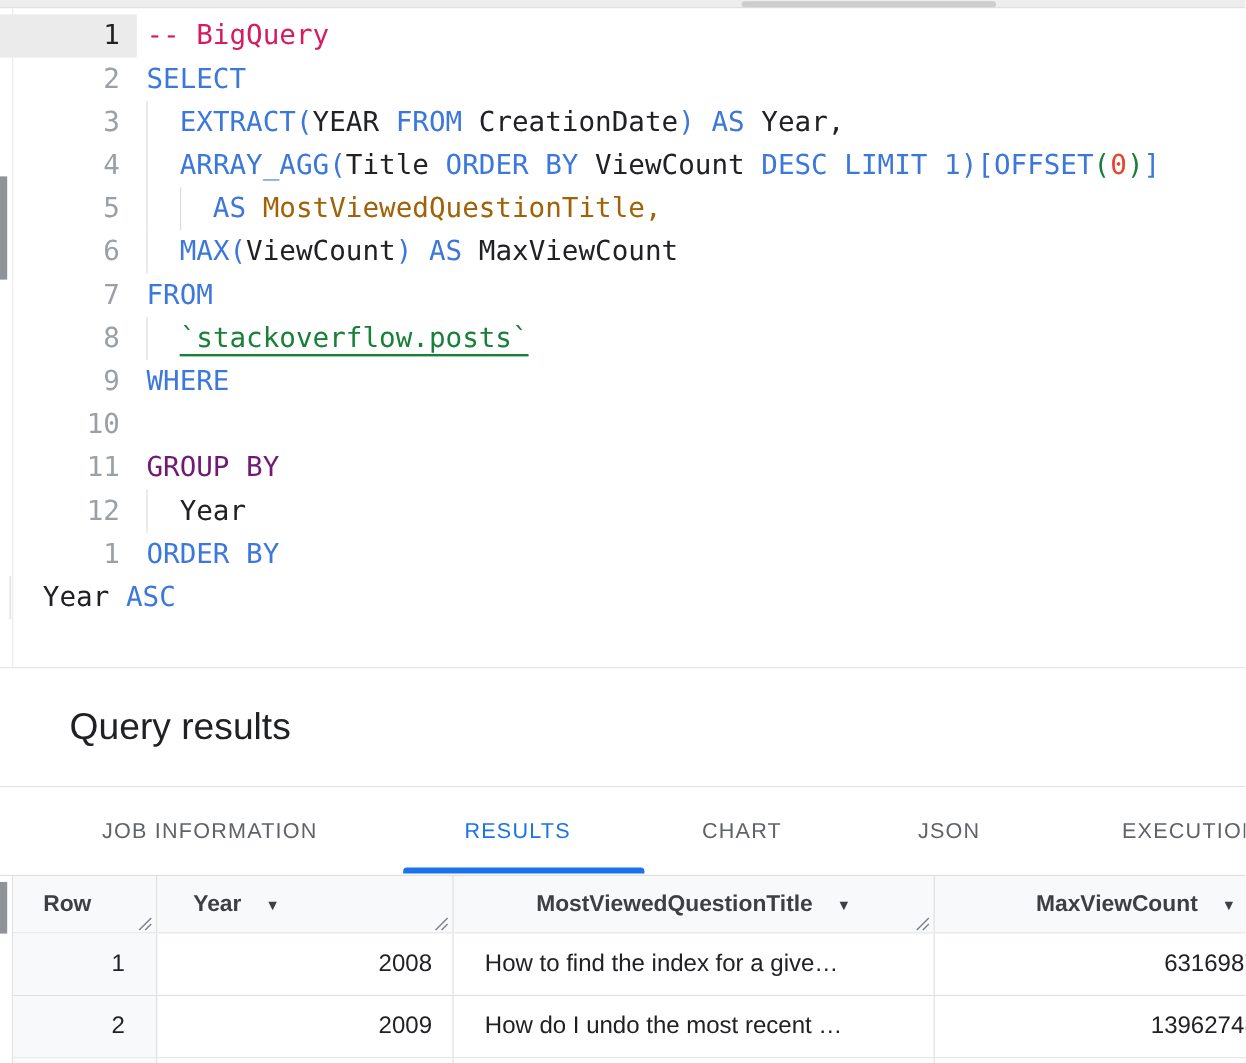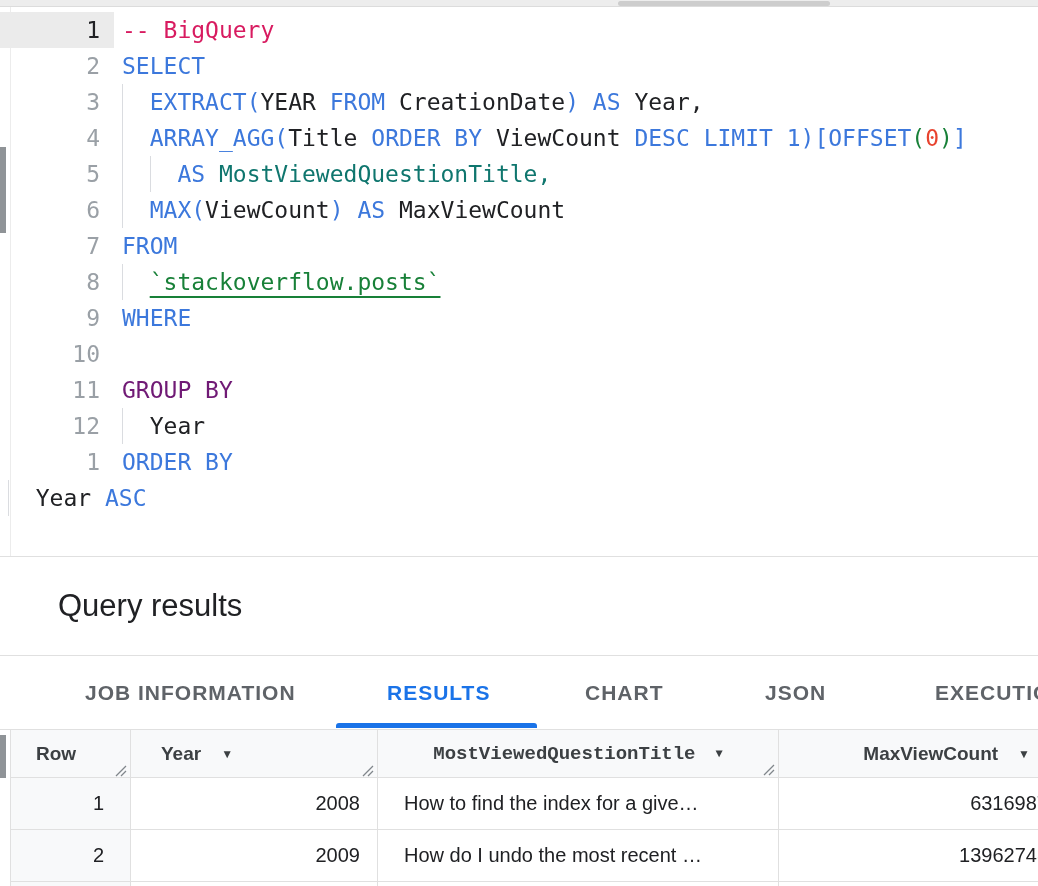--- a/index.html
+++ b/index.html
@@ -32,38 +32,38 @@
 
   
   .results-head{position:absolute;left:0;top:557px;width:1038px;height:98px;background:#fff;
                 border-bottom:1px solid #e0e0e0;display:flex;align-items:center;}
   .results-head h1{margin:0 0 0 58px;font-size:31px;font-weight:400;color:#202124;letter-spacing:0;}
 
   
   .tabbar{position:absolute;left:0;top:656px;width:1038px;height:73px;background:#fff;
           border-bottom:1px solid #e0e0e0;}
   .tab{position:absolute;top:0;height:73px;display:flex;align-items:center;
-       font-size:21px;font-weight:bold;letter-spacing:1px;color:#5f6368;cursor:pointer;white-space:nowrap;}
+       font-size:18px;font-weight:normal;letter-spacing:1px;color:#5f6368;cursor:pointer;white-space:nowrap;}
   .tab.active{color:#1a73e8;}
   .tab-underline{position:absolute;left:336px;bottom:1px;width:201px;height:5px;background:#1a73e8;
                  border-radius:3px 3px 0 0;}
 
   
   .rtable{position:absolute;left:10px;top:730px;width:1056px;border-left:1px solid #e0e0e0;}
   .trow{display:flex;border-bottom:1px solid #e0e0e0;}
   .trow.hdr{height:47px;background:#f8f9fa;}
   .trow.datarow{height:51px;background:#fff;}
   .trow.stub{height:51px;background:#fff;}
   .cell{box-sizing:border-box;border-right:1px solid #e0e0e0;display:flex;align-items:center;
         font-size:20px;color:#202124;overflow:hidden;}
   .c0{width:120px;} .c1{width:247px;} .c2{width:401px;} .c3{width:288px;}
   .hdr .cell{position:relative;font-size:19px;font-weight:bold;color:#3c4043;}
   .hdr .c0{padding-left:25px;}
   .hdr .c1{padding-left:30px;}
-  .hdr .c2{justify-content:center;font-family:Liberation Mono, monospace;}
+  .hdr .c2{justify-content:center;}
   .hdr .c3{justify-content:flex-end;padding-right:36px;}
   .menu-arrow{font-size:12px;color:#3c4043;margin-left:20px;}
   .resize-handle{position:absolute;right:3px;bottom:3px;width:14px;height:14px;cursor:col-resize;}
   .datarow .c0,.stub .c0{background:#f8f9fa;justify-content:flex-end;padding-right:26px;}
   .datarow .c1{justify-content:flex-end;padding-right:17px;}
   .datarow .c2{padding-left:26px;white-space:nowrap;}
   .datarow .c3{justify-content:flex-end;padding-right:18px;}
 </style>
 </head>
 <body>
@@ -88,21 +88,21 @@
         <div class="code-row">
           <div class="gutter">3</div>
           <div class="code"><span class="iguide g1"></span><span class="tok" style="color: rgb(32, 33, 36);">  </span><span class="tok" style="color: rgb(60, 120, 220);">EXTRACT(</span><span class="tok" style="color: rgb(32, 33, 36);">YEAR </span><span class="tok" style="color: rgb(60, 120, 220);">FROM</span><span class="tok" style="color: rgb(32, 33, 36);"> CreationDate</span><span class="tok" style="color: rgb(60, 120, 220);">)</span><span class="tok" style="color: rgb(32, 33, 36);"> </span><span class="tok" style="color: rgb(60, 120, 220);">AS</span><span class="tok" style="color: rgb(32, 33, 36);"> Year,</span></div>
         </div>
         <div class="code-row">
           <div class="gutter">4</div>
           <div class="code"><span class="iguide g1"></span><span class="tok" style="color: rgb(32, 33, 36);">  </span><span class="tok" style="color: rgb(60, 120, 220);">ARRAY_AGG(</span><span class="tok" style="color: rgb(32, 33, 36);">Title </span><span class="tok" style="color: rgb(60, 120, 220);">ORDER BY</span><span class="tok" style="color: rgb(32, 33, 36);"> ViewCount </span><span class="tok" style="color: rgb(60, 120, 220);">DESC LIMIT 1</span><span class="tok" style="color: rgb(60, 120, 220);">)[OFFSET</span><span class="tok" style="color: rgb(24, 128, 56);">(</span><span class="tok" style="color: rgb(232, 67, 47);">0</span><span class="tok" style="color: rgb(24, 128, 56);">)</span><span class="tok" style="color: rgb(60, 120, 220);">]</span></div>
         </div>
         <div class="code-row">
           <div class="gutter">5</div>
-          <div class="code"><span class="iguide g1"></span><span class="iguide g2"></span><span class="tok" style="color: rgb(32, 33, 36);">    </span><span class="tok" style="color: rgb(60, 120, 220);">AS</span><span class="tok" style="color: #0f766e;"> MostViewedQuestionTitle,</span></div>
+          <div class="code"><span class="iguide g1"></span><span class="iguide g2"></span><span class="tok" style="color: rgb(32, 33, 36);">    </span><span class="tok" style="color: rgb(60, 120, 220);">AS</span><span class="tok" style="color: #a16207;"> MostViewedQuestionTitle,</span></div>
         </div>
         <div class="code-row">
           <div class="gutter">6</div>
           <div class="code"><span class="iguide g1"></span><span class="tok" style="color: rgb(32, 33, 36);">  </span><span class="tok" style="color: rgb(60, 120, 220);">MAX(</span><span class="tok" style="color: rgb(32, 33, 36);">ViewCount</span><span class="tok" style="color: rgb(60, 120, 220);">)</span><span class="tok" style="color: rgb(32, 33, 36);"> </span><span class="tok" style="color: rgb(60, 120, 220);">AS</span><span class="tok" style="color: rgb(32, 33, 36);"> MaxViewCount</span></div>
         </div>
         <div class="code-row">
           <div class="gutter">7</div>
           <div class="code"><span class="tok" style="color: rgb(60, 120, 220);">FROM</span></div>
         </div>
         <div class="code-row">

